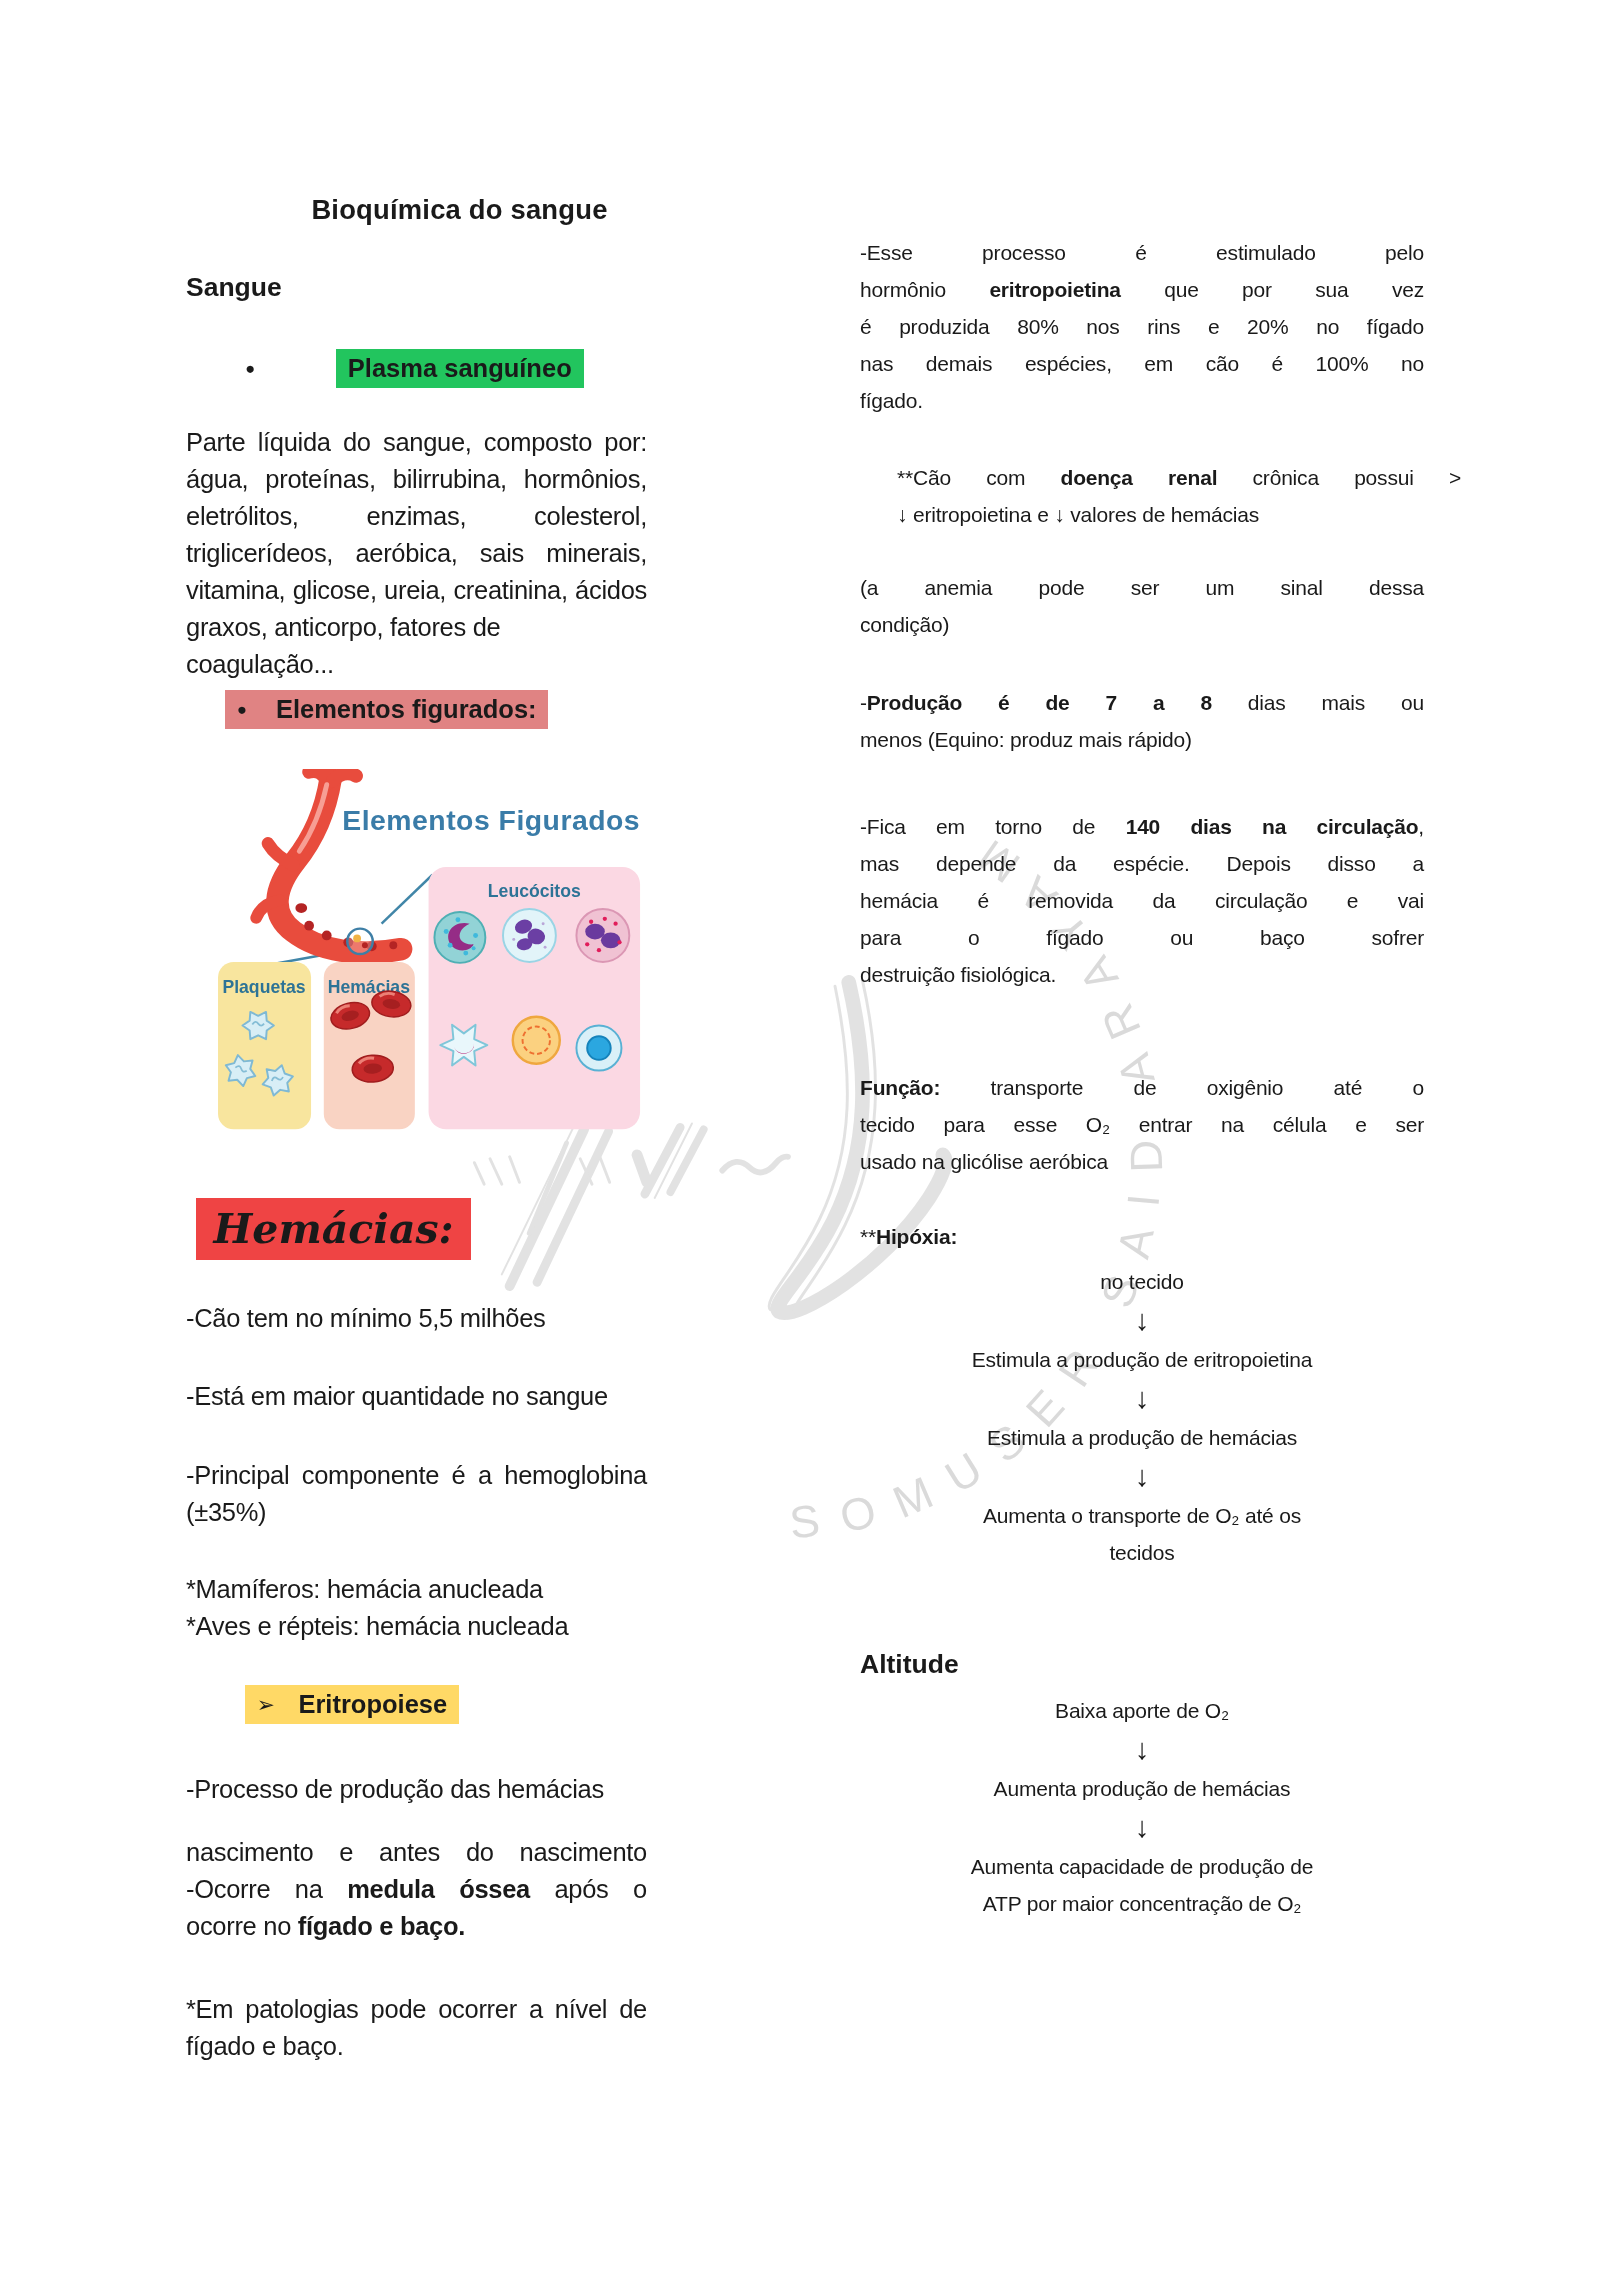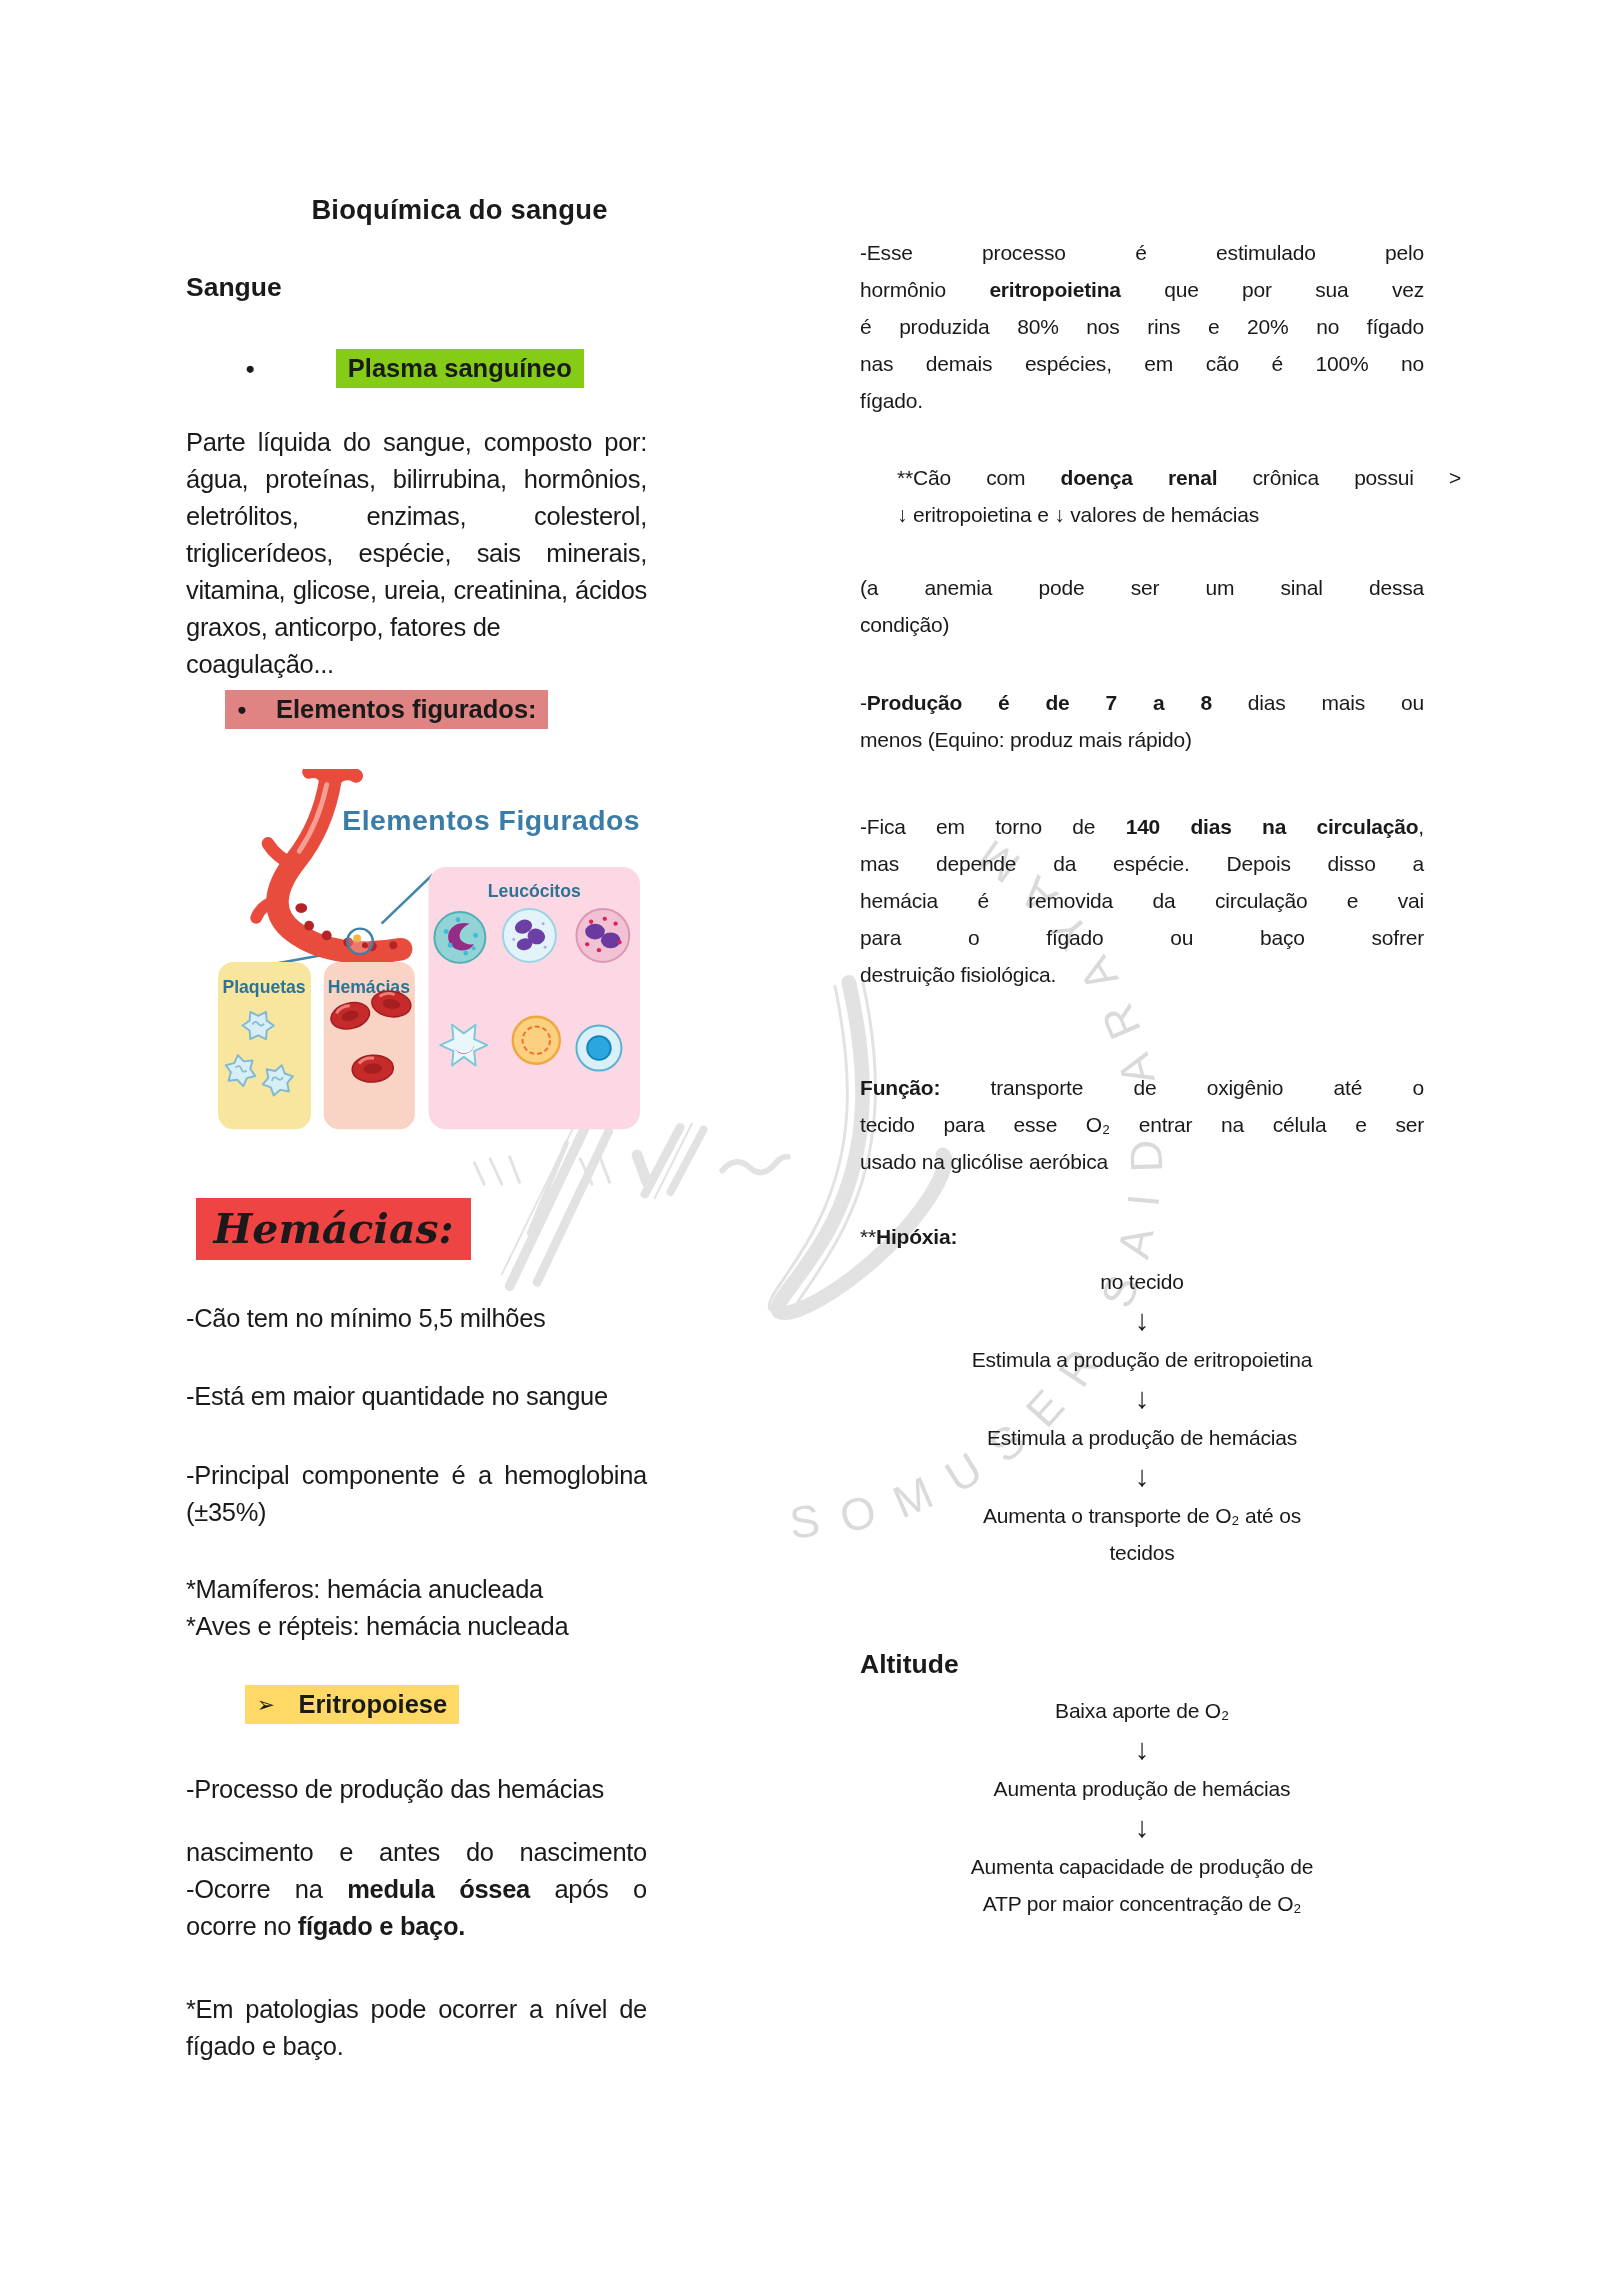--- a/index.html
+++ b/index.html
@@ -16,21 +16,21 @@
   .line.j{text-align:justify;text-align-last:justify;}
   .line.l{text-align:left;}
   .line.c{text-align:center;}
   .line.arrow{line-height:41px;font-size:29px;}
   .b{font-weight:700;}
   .doc-title{font-size:27.4px;font-weight:700;text-align:center;letter-spacing:0.2px;}
   .h1{font-size:26.5px;font-weight:700;}
   .marker{font-size:16.7px;line-height:39px;}
   .hl{height:39px;line-height:39px;display:flex;align-items:center;}
   .hl .label{font-weight:700;font-size:25.5px;white-space:nowrap;}
-  .hl-plasma{background:#84cc16;padding:0 11.8px;align-items:flex-end;}
+  .hl-plasma{background:#22c55e;padding:0 11.8px;align-items:flex-end;}
   .hl-elementos{background:#E08383;padding:0 11.8px;}
   .hl-eritro{background:#FFD966;padding:0 11.8px;}
   .hl-elementos .marker{margin-right:29px;}
   .hl-eritro .marker{margin-right:23.5px;font-size:21.6px;}
   .hl-hemacias{
     background:#ef4444;height:62px;line-height:62px;padding:0 17.6px;
     font-family:"DejaVu Serif","Liberation Serif",serif;
     font-style:italic;font-weight:700;font-size:41px;white-space:nowrap;
   }
   .altitude{font-size:26.5px;font-weight:700;}
@@ -73,21 +73,21 @@
 
   <span class="abs marker" style="left:245px;top:349px;z-index:1">●</span>
   <div class="abs hl hl-plasma" style="left:336px;top:349px;z-index:1">
     <span class="label">Plasma sanguíneo</span>
   </div>
 
   <div class="abs left lcol" style="left:186px;top:424px;z-index:1">
       <div class="line j"><span>Parte líquida do sangue, composto por:</span></div>
       <div class="line j"><span>água, proteínas, bilirrubina, hormônios,</span></div>
       <div class="line j"><span>eletrólitos, enzimas, colesterol,</span></div>
-      <div class="line j"><span>triglicerídeos, espécie, sais minerais,</span></div>
+      <div class="line j"><span>triglicerídeos, aeróbica, sais minerais,</span></div>
       <div class="line j"><span>vitamina, glicose, ureia, creatinina, ácidos</span></div>
       <div class="line l"><span>graxos, anticorpo, fatores de coagulação...</span></div>
     </div>
 
   <div class="abs hl hl-elementos" style="left:225px;top:690px;z-index:1">
     <span class="marker">●</span>
     <span class="label">Elementos figurados:</span>
   </div>
 
   <svg class="abs" style="left:211px;top:769px;z-index:1" width="441" height="377" viewBox="0 0 450 385">

